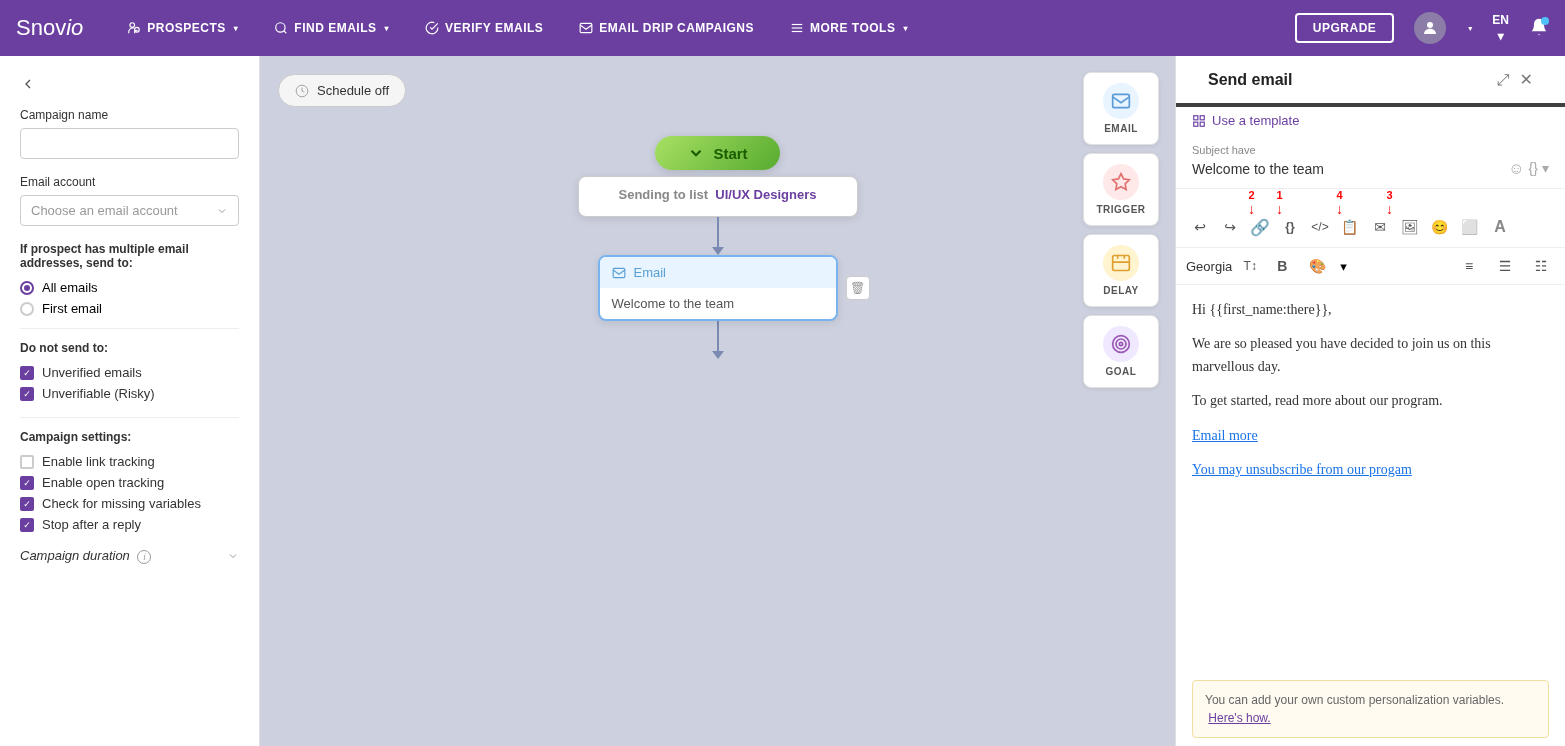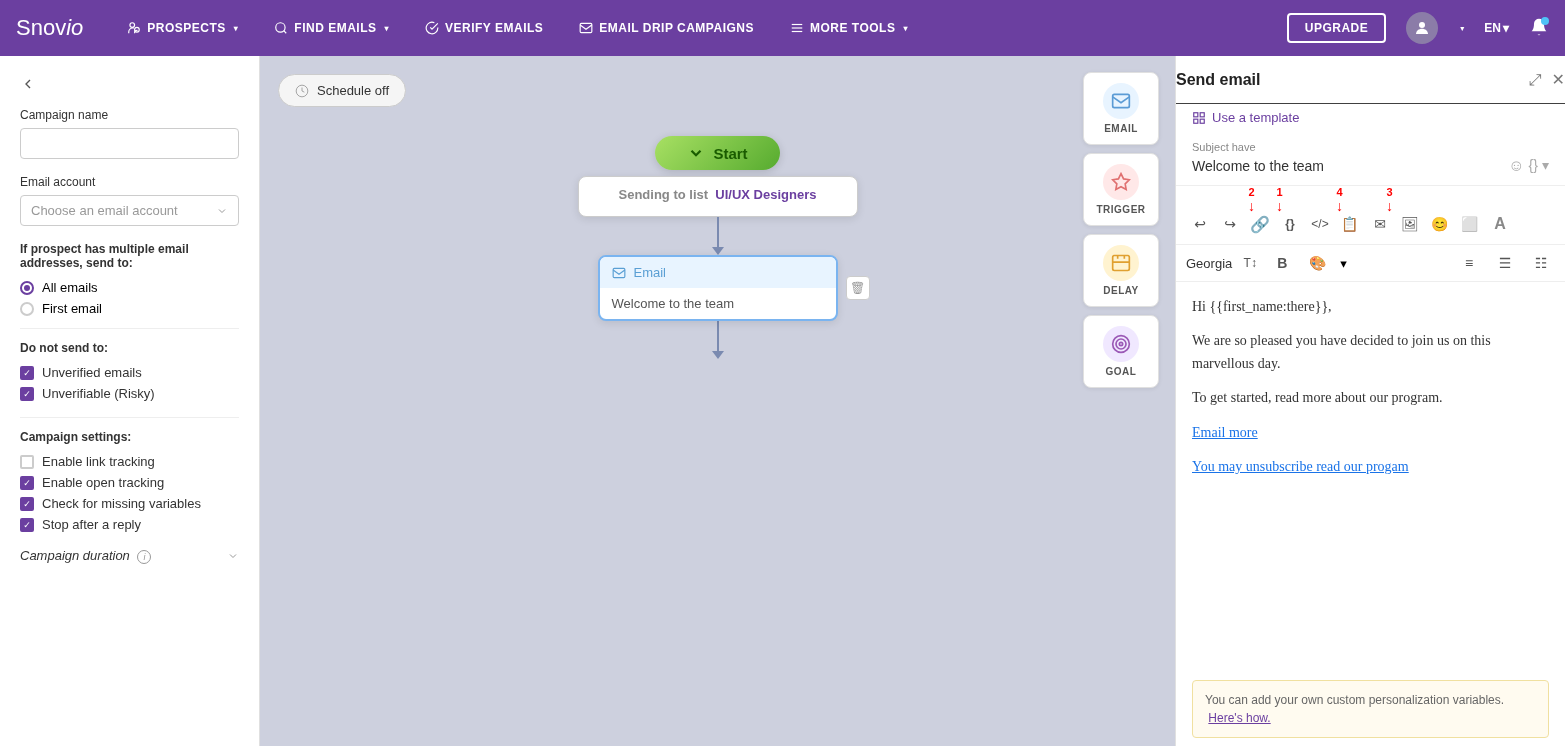--- a/index.html
+++ b/index.html
@@ -23,21 +23,21 @@
     .upgrade-btn {
       border: 2px solid white; color: white; background: transparent;
       padding: 6px 16px; border-radius: 4px; font-weight: bold; font-size: 12px;
       cursor: pointer; letter-spacing: 0.5px;
     }
     .avatar-circle {
       width: 32px; height: 32px; border-radius: 50%; background: #8b7ca8;
       display: flex; align-items: center; justify-content: center; cursor: pointer;
     }
     .avatar-circle svg { width: 18px; height: 18px; fill: white; }
-    .lang-btn { color: white; font-size: 12px; font-weight: bold; cursor: pointer; display: flex; align-items: center; gap: 2px; }
+    .lang-btn { color: white; font-size: 12px; font-weight: bold; cursor: pointer; display: flex; align-items: center; gap: 2px; flex-direction: column; }
     .notif-btn { position: relative; cursor: pointer; }
     .notif-btn svg { width: 20px; height: 20px; fill: white; }
     .notif-dot { position: absolute; top: 0; right: 0; width: 8px; height: 8px; background: #4fc3f7; border-radius: 50%; }
 
     
     .main-layout { display: flex; height: calc(100vh - 56px); }
 
     
     .left-panel {
       width: 260px; min-width: 260px; background: white; border-right: 1px solid #e0e0e0;
@@ -131,21 +131,21 @@
     .sidebar-icon-btn .icon-circle { width: 36px; height: 36px; border-radius: 50%; display: flex; align-items: center; justify-content: center; }
     .sidebar-icon-btn .icon-label { font-size: 10px; font-weight: bold; letter-spacing: 0.5px; color: #555; text-transform: uppercase; }
 
     
     .right-panel {
       width: 390px; min-width: 390px; background: white; border-left: 1px solid #e0e0e0;
       display: flex; flex-direction: column; flex-shrink: 0;
     }
     .right-panel-header {
       display: flex; align-items: center; justify-content: space-between;
-      padding: 14px 0; border-bottom: 1px solid #404040;
+      padding: 14px 32px; border-bottom: 4px solid #404040;
     }
     .right-panel-title { font-size: 16px; font-weight: 600; color: #222; }
     .right-panel-icons { display: flex; gap: 10px; }
     .icon-btn { cursor: pointer; color: #777; font-size: 16px; background: none; border: none; }
     .use-template { display: flex; align-items: center; gap: 6px; color: #6b3fa0; font-size: 13px; cursor: pointer; padding: 6px 16px; }
     .use-template svg { width: 14px; height: 14px; stroke: #6b3fa0; fill: none; stroke-width: 2; }
     .subject-line-section { padding: 10px 16px; border-bottom: 1px solid #eee; }
     .subject-label { font-size: 11px; color: #888; margin-bottom: 4px; }
     .subject-input-row { display: flex; align-items: center; gap: 8px; }
     .subject-text { flex: 1; font-size: 14px; color: #333; }
@@ -499,21 +499,21 @@
       <button class="tb-btn">≡</button>
       <button class="tb-btn">☰</button>
       <button class="tb-btn">☷</button>
     </div>
 
     <div class="email-body">
       <p>Hi {{first_name:there}},</p>
       <p>We are so pleased you have decided to join us on this marvellous day.</p>
       <p>To get started, read more about our program.</p>
       <p><a href="#">Email more</a></p>
-      <p><a href="#">You may unsubscribe read our progam</a></p>
+      <p><a href="#">You may unsubscribe from our progam</a></p>
     </div>
 
     <div class="personalization-box">
       <span>You can add your own custom personalization variables.</span>
       &nbsp;<a href="#" style="color:#6b3fa0;">Here's how.</a>
     </div>
   </div>
 
 </div>
 

